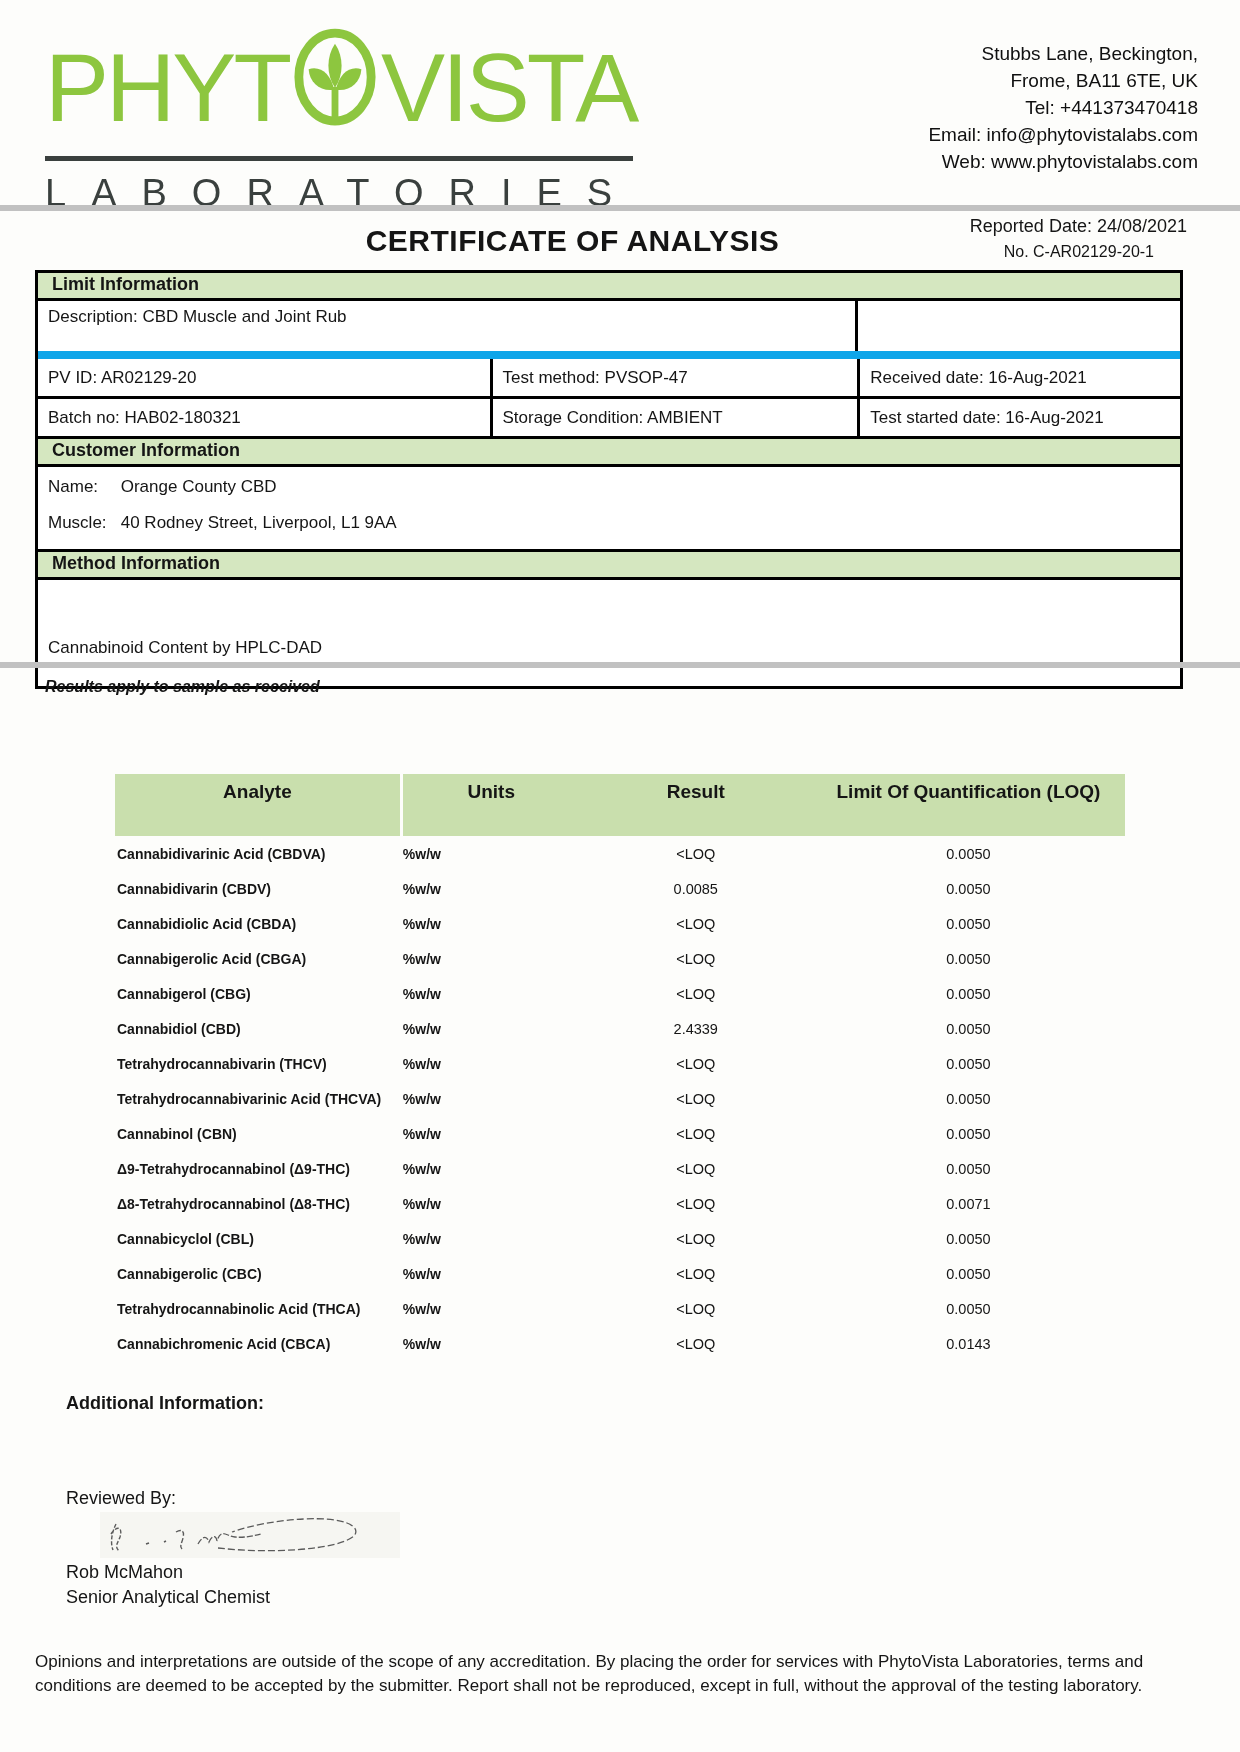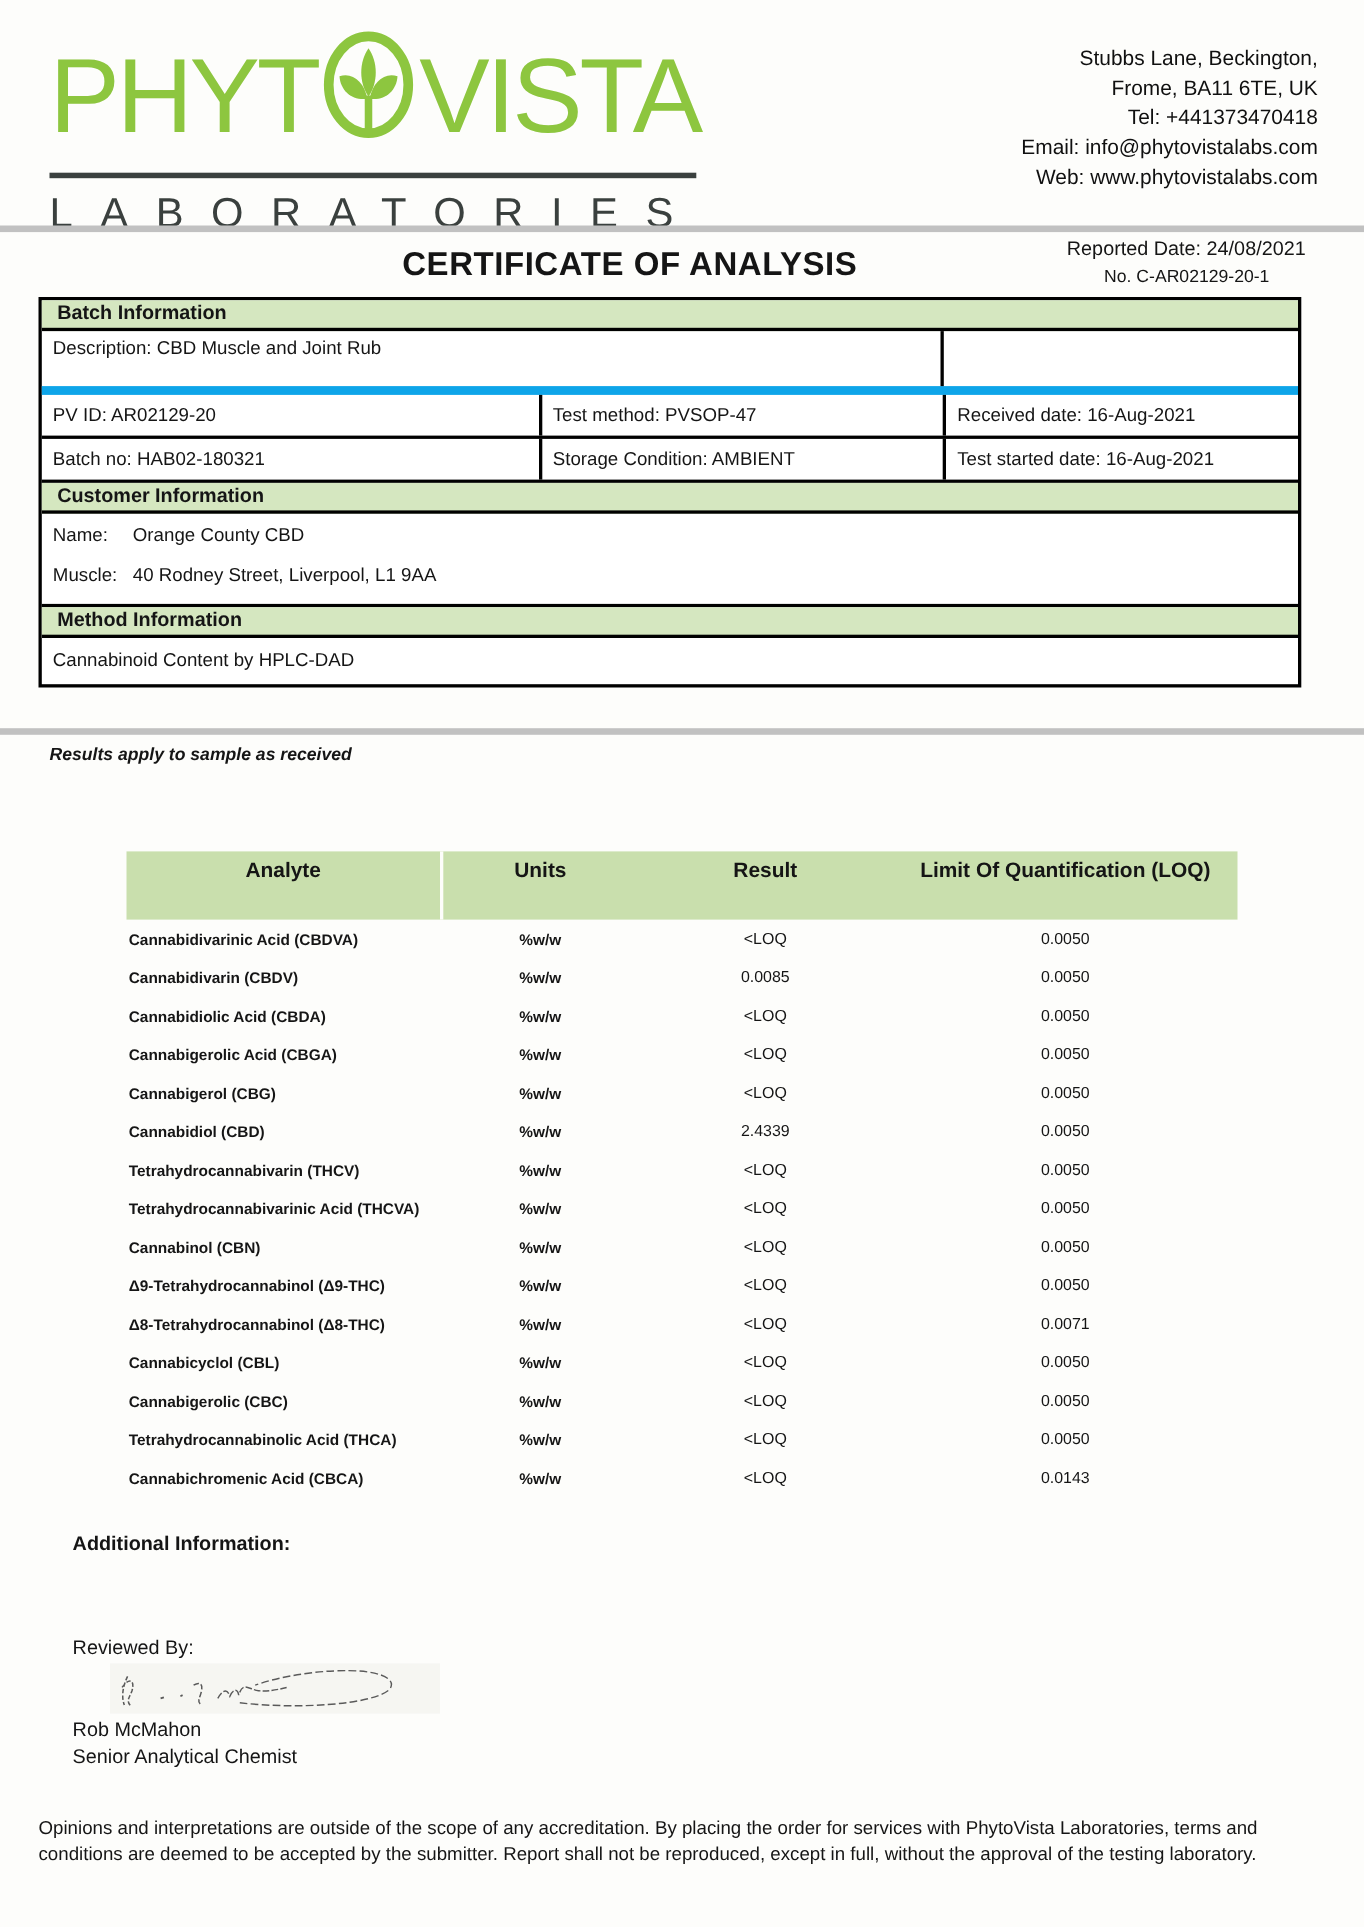--- a/index.html
+++ b/index.html
@@ -41,37 +41,37 @@
   .c-cond { flex:1; display:flex; align-items:center; padding:0 12px; }
   .row-3 { display:flex; border-bottom:3px solid #000; height:40px; box-sizing:border-box; }
   .row-3 > div { display:flex; align-items:center; padding:16px 10px; box-sizing:border-box; }
   .c1 { width:39.8%; border-right:3px solid #000; }
   .c2 { width:32.2%; border-right:3px solid #000; }
   .c3 { flex:1; }
   .cust-cell { border-bottom:3px solid #000; padding:10px 10px 16px 10px; }
   .cust-line { margin-bottom:16px; }
   .cust-line:last-child { margin-bottom:0; }
   .cust-label { display:inline-block; min-width:68px; }
-  .method-cell { padding:10px 10px 12px 10px; }
+  .method-cell { padding:10px 10px 28px 10px;margin-top:48px; }
 
   
   .note { position:absolute; left:45px; top:678px; font-size:16px;
     font-style:italic; font-weight:bold; }
 
   .rtable { position:absolute; left:115px; top:774px; width:1010px; }
   .rt-head { display:flex; background:#c9dfad; height:62px; box-sizing:border-box;
     font-weight:bold; font-size:19px; }
   .rt-head > div { padding-top:7px; text-align:center; box-sizing:border-box; }
   .th-analyte { width:28.5%; border-right:3px solid #fdfdfb; }
   .th-units   { width:17.5%; }
   .th-result  { width:23%; }
   .th-loq     { flex:1; }
   .rt-row { display:flex; height:35px; align-items:center; }
   .td-analyte { width:28.5%; font-weight:bold; font-size:14px; box-sizing:border-box; padding-left:2px; }
-  .td-units   { width:17.5%; text-align:center; font-weight:bold; font-size:14px; }
+  .td-units   { width:17.5%; text-align:left; font-weight:bold; font-size:14px; }
   .td-result  { width:23%;  text-align:center; font-size:14.5px; }
   .td-loq     { flex:1; text-align:center; font-size:14.5px; }
 
   
   .addinfo  { position:absolute; left:66px; top:1393px; font-size:18px; font-weight:bold; }
   .reviewed { position:absolute; left:66px; top:1488px; font-size:18px; }
   .sig { position:absolute; left:100px; top:1512px; }
   .sig-name  { position:absolute; left:66px; top:1562px; font-size:18px; }
   .sig-role  { position:absolute; left:66px; top:1587px; font-size:18px; }
   .footer { position:absolute; left:35px; top:1650px; width:1135px;
@@ -108,21 +108,21 @@
     <div>Web: www.phytovistalabs.com</div>
   </div>
 
   <div class="grayrule r1"></div>
 
   <div class="reported-date">Reported Date: 24/08/2021</div>
   <div class="report-no">No. C-AR02129-20-1</div>
   <div class="coa-title">CERTIFICATE OF ANALYSIS</div>
 
   <div class="infobox">
-    <div class="band">Batch Information</div>
+    <div class="band">Limit Information</div>
 
     <div class="row-desc">
       <div class="c-desc">Description: CBD Muscle and Joint Rub</div>
     </div>
 
     <div class="row-3">
       <div class="c1">PV ID: AR02129-20</div>
       <div class="c2">Test method: PVSOP-47</div>
       <div class="c3">Received date: 16-Aug-2021</div>
     </div>

